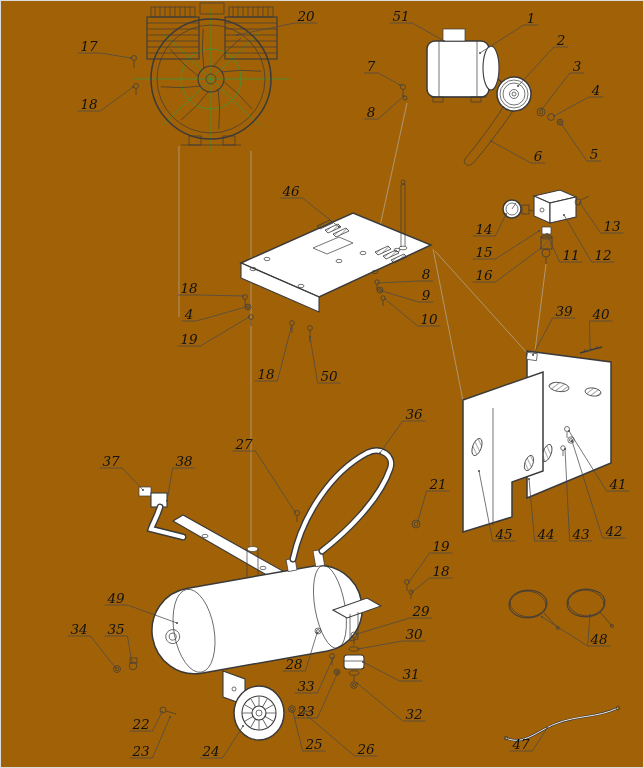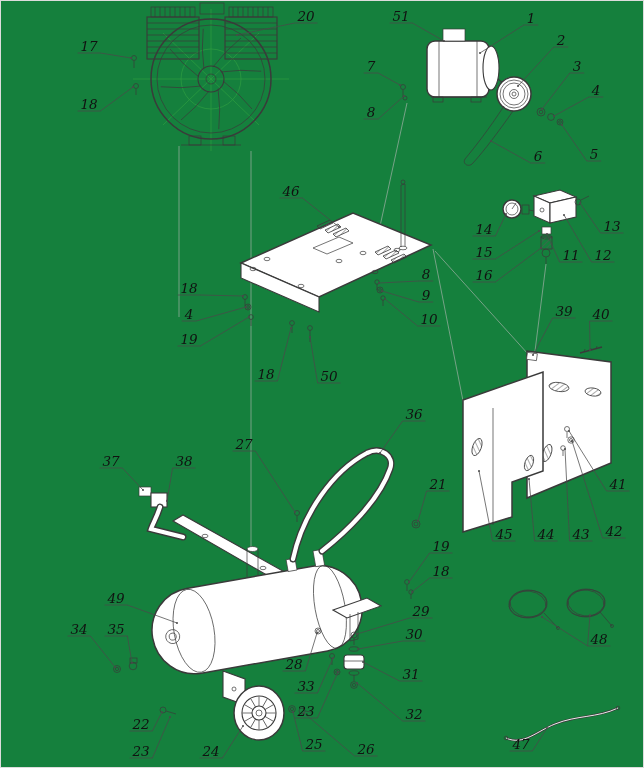--- a/index.html
+++ b/index.html
@@ -1,19 +1,19 @@
 <!DOCTYPE html>
 <html style="--line: #3a3a3a; --green: #2e9e40; --label: #111111; --leader: #4a4a4a;"><head>
 <meta charset="utf-8">
 <style>
   :root{
     --line:#3a3a3a; --green:#2e9e40; --label:#111111; --leader:#4a4a4a;
   }
   html,body{margin:0;padding:0;background:#ffffff;}
-  .stage{position:relative;width:644px;height:768px;background:#15803d;border:1px solid #dcdcdc;box-sizing:border-box;overflow:hidden;
+  .stage{position:relative;width:644px;height:768px;background:#a16207;border:1px solid #dcdcdc;box-sizing:border-box;overflow:hidden;
          font-family:"Liberation Sans",sans-serif;}
   svg{position:absolute;left:0;top:0;}
   .ln{stroke:var(--line);fill:none;stroke-width:1.1;}
   .th{stroke-width:1.5;}
   .tn{stroke-width:0.7;}
   .fillw{fill:#ffffff;}
   .green{stroke:var(--green);fill:none;stroke-width:0.7;}
   .constr{stroke:#b9b9b9;fill:none;stroke-width:0.6;}
   .tube{stroke:var(--line);stroke-width:7;fill:none;stroke-linecap:round;}
   .tubein{stroke:#ffffff;stroke-width:4.2;fill:none;stroke-linecap:round;}

